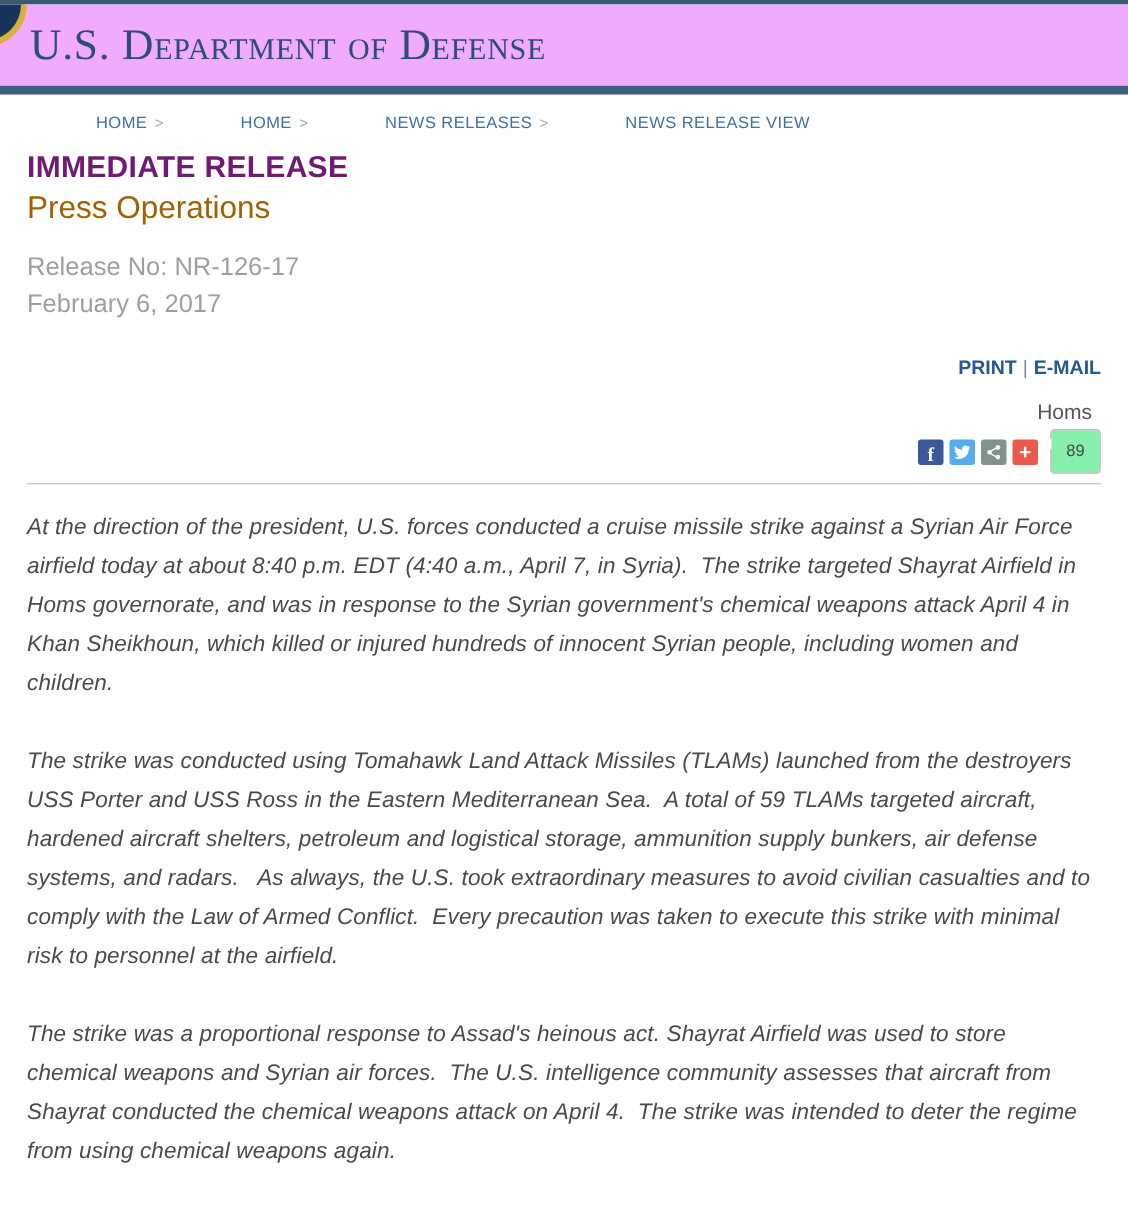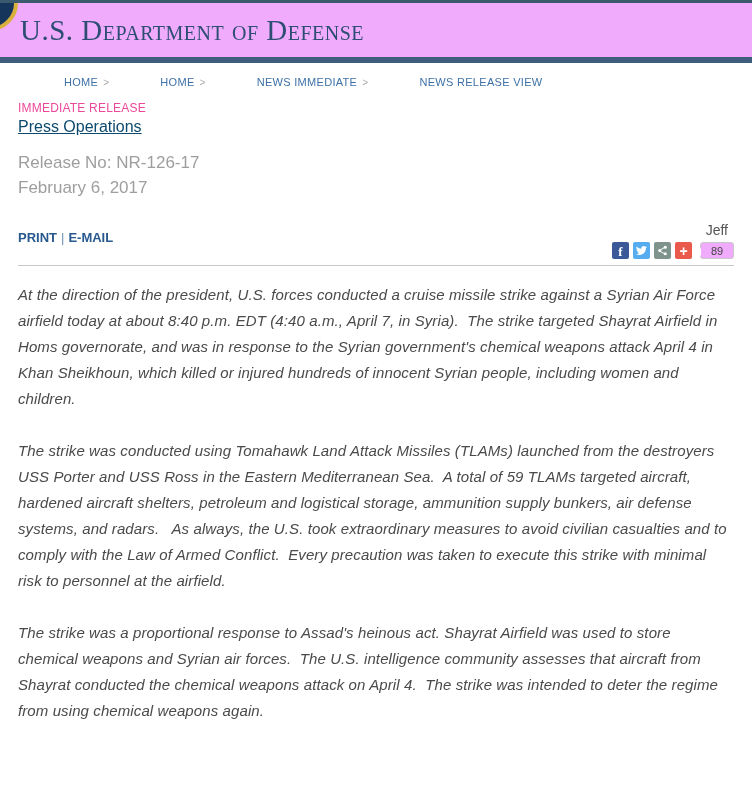--- a/index.html
+++ b/index.html
@@ -31,57 +31,57 @@
   }
   .header-bar { height: 6px; background: #3f5d7c; width: 100%; }
 
   .content { padding: 0 18px; }
 
   .breadcrumb { margin-top: 13px; font-size: 11px; letter-spacing: 0.3px; }
   .breadcrumb a { color: #3d71a6; text-decoration: none; cursor: pointer; padding-left: 46px; }
   .crumb-sep { color: #a9a9a9; margin: 0 5px; font-size: 10px; }
 
   .imm-release {
-    margin-top: 13px; font-size: 12px; font-weight: 400;
-    color: #ec4899; letter-spacing: 0.2px;
+    margin-top: 13px; font-size: 20px; font-weight: 700;
+    color: #701a75; letter-spacing: 0.2px;
   }
 
   .page-title {
     margin-top: 16px;
     font-size: 23px; font-weight: 700; color: #1a1a1a;
     line-height: 1.32; letter-spacing: 0.1px;
     max-width: 716px;
   }
-  .subtitle { margin-top: 3px; font-size: 16px; color: #0c4a6e; text-decoration: underline; }
+  .subtitle { margin-top: 3px; font-size: 21px; color: #a16207; }
 
   .release-meta { margin-top: 15px; color: #9e9e9e; font-size: 17px; line-height: 1.45; }
 
   .action-share-row {
     margin-top: 22px;
-    display: flex; justify-content: space-between; align-items: flex-end;
+    display: flex; justify-content: space-between; align-items: flex-end; flex-direction: column;
   }
   .doc-actions { font-size: 13px; font-weight: 700; padding-bottom: 14px; }
   .doc-actions a { color: #27588e; text-decoration: none; cursor: pointer; }
   .action-sep { color: #6d90b5; font-weight: 400; margin: 0 4px; }
 
   .share-block { display: flex; flex-direction: column; align-items: flex-end; }
   .alpha-label { font-size: 14px; color: #555; margin-bottom: 4px; padding-right: 6px; }
   .share-icons { display: flex; align-items: center; }
   .sq {
     width: 17px; height: 17px; border-radius: 2px; margin-left: 4px;
     display: flex; align-items: center; justify-content: center;
     color: #fff; cursor: pointer; flex: none;
   }
   .sq svg { display: block; }
   .fb { font-family: "Liberation Serif", serif; font-weight: 700; font-size: 13px; padding-top: 3px; }
   .plus { font-size: 14px; font-weight: 700; line-height: 1; }
   .share-count {
     position: relative; margin-left: 8px;
-    min-width: 34px; height: 17px; padding: 3px 6px;
-    background: #f0abfc; border: 1px solid #c9c9c9; border-radius: 3px;
+    min-width: 34px; height: 30px; padding: 3px 6px;
+    background: #86efac; border: 1px solid #c9c9c9; border-radius: 3px;
     font-size: 11px; color: #444;
     display: flex; align-items: center; justify-content: center;
   }
   .share-count::before {
     content: ""; position: absolute; left: -5px; top: 5px;
     width: 0; height: 0;
     border-top: 4px solid transparent; border-bottom: 4px solid transparent;
     border-right: 5px solid #fff;
   }
   .share-count::after {
@@ -106,39 +106,39 @@
 
 <header class="masthead">
   <div class="seal"></div>
   <div class="brand">U.S. Department of Defense</div>
 </header>
 <div class="header-bar"></div>
 
 <div class="content">
 
   <nav class="breadcrumb">
-    <a>HOME</a><span class="crumb-sep">&gt;</span><a>HOME</a><span class="crumb-sep">&gt;</span><a>NEWS IMMEDIATE</a><span class="crumb-sep">&gt;</span><a>NEWS RELEASE VIEW</a>
+    <a>HOME</a><span class="crumb-sep">&gt;</span><a>HOME</a><span class="crumb-sep">&gt;</span><a>NEWS RELEASES</a><span class="crumb-sep">&gt;</span><a>NEWS RELEASE VIEW</a>
   </nav>
 
   <div class="imm-release">IMMEDIATE RELEASE</div>
 
   <div class="subtitle">Press Operations</div>
 
   <div class="release-meta">
     <div>Release No: NR-126-17</div>
     <div>February 6, 2017</div>
   </div>
 
   <div class="action-share-row">
     <div class="doc-actions">
       <a>PRINT</a><span class="action-sep">|</span><a>E-MAIL</a>
     </div>
 
     <div class="share-block">
-      <div class="alpha-label">Jeff</div>
+      <div class="alpha-label">Homs</div>
       <div class="share-icons">
         <div class="sq fb" style="background:#3b5998">f</div>
         <div class="sq" style="background:#55acee">
           <svg width="11" height="11" viewBox="0 0 24 24" fill="#ffffff">
             <path d="M23.95 4.57c-.88.39-1.83.65-2.82.77a4.93 4.93 0 0 0 2.16-2.72c-.95.56-2 .97-3.13 1.19a4.92 4.92 0 0 0-8.39 4.49A13.97 13.97 0 0 1 1.64 3.16a4.92 4.92 0 0 0 1.52 6.57 4.9 4.9 0 0 1-2.23-.61v.06a4.92 4.92 0 0 0 3.95 4.83 4.94 4.94 0 0 1-2.21.08 4.93 4.93 0 0 0 4.6 3.42A9.87 9.87 0 0 1 0 19.54a13.93 13.93 0 0 0 7.55 2.21c9.06 0 14.01-7.5 14.01-14 0-.21 0-.42-.02-.63a9.99 9.99 0 0 0 2.41-2.55z"></path>
           </svg>
         </div>
         <div class="sq" style="background:#7d938b">
           <svg width="11" height="11" viewBox="0 0 24 24" fill="#ffffff">
             <circle cx="18" cy="5" r="3.4"></circle>

